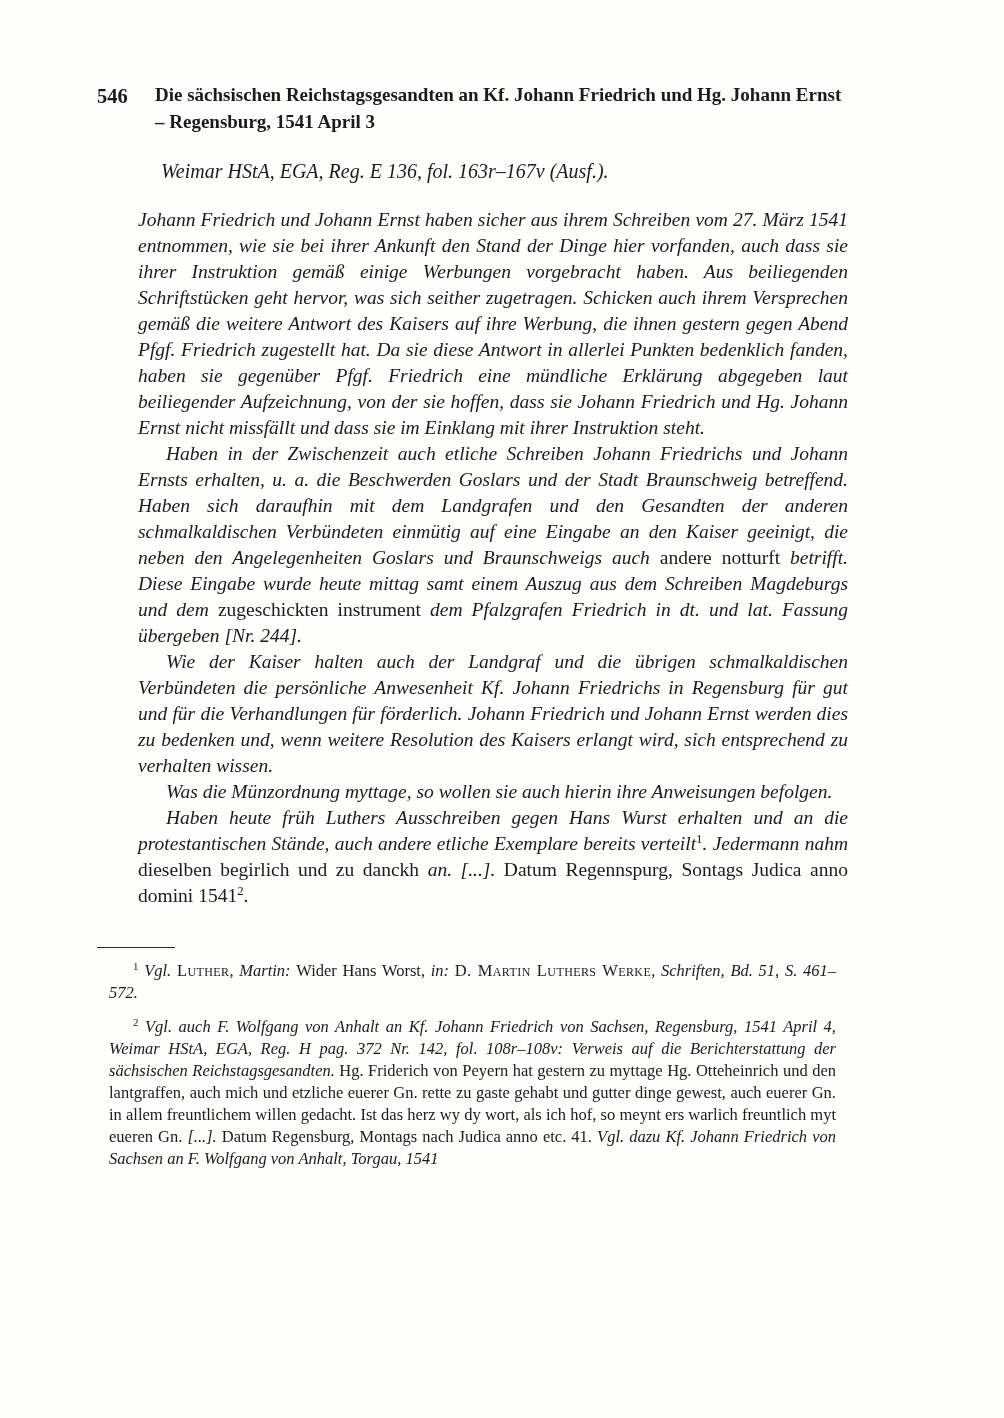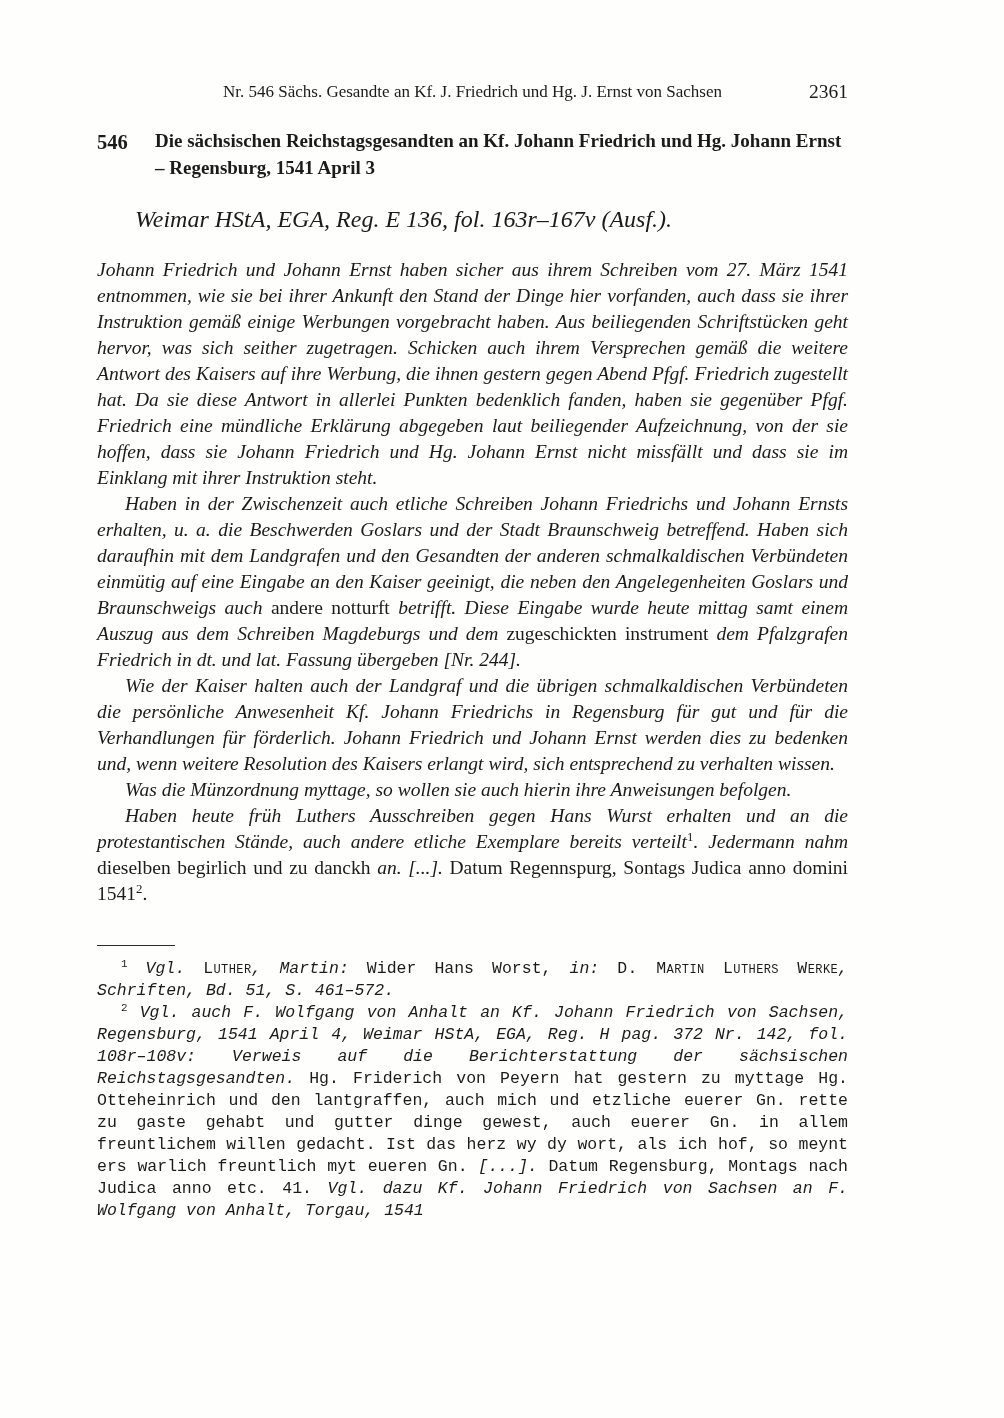--- a/index.html
+++ b/index.html
@@ -34,29 +34,30 @@
   .heading {
     display: flex;
     font-weight: bold;
     font-size: 20.5px;
     line-height: 1.42;
     margin-bottom: 24px;
   }
   .heading-num { width: 58px; flex: none; }
   .heading-title { font-size: 19px; font-weight: bold; flex: 1; }
   .source {
-    margin-left: 38px;
+    margin-left: 64px;
     font-style: italic;
-    font-size: 24px;
+    font-size: 20px;
     margin-bottom: 24px;
   }
   .body-block {
     font-size: 19.5px;
     line-height: 26px;
     text-align: justify;
+    margin-left: 41px;
   }
   .body-para { margin: 0; }
   .body-para.indent { text-indent: 28px; }
   .seg-i { font-style: italic; }
   .seg-r { font-style: normal; }
   .seg-sc { font-style: normal; font-variant: small-caps; letter-spacing: 0.4px; }
   .seg-sup {
     font-style: normal;
     vertical-align: super;
     font-size: 0.66em;
@@ -65,31 +66,27 @@
   .footnote-rule {
     width: 78px;
     border-top: 1.4px solid #2a2a2a;
     margin: 38px 0 12px 0;
   }
   .footnotes-block {
     font-size: 16.5px;
     line-height: 22px;
     text-align: justify;
   }
-  .footnote { margin: 0; text-indent: 24px; font-family: Liberation Mono, monospace; }
+  .footnote { margin: 12px; text-indent: 24px; }
 </style>
 </head>
 <body>
 
 <div class="page">
 
-  <header class="running-header">
-    <span class="rh-text">Nr. 546 Sächs. Gesandte an Kf. J. Friedrich und Hg. J. Ernst von Sachsen</span>
-    <span class="rh-num">2361</span>
-  </header>
 
   <div class="heading">
     <span class="heading-num">546</span>
     <h1 class="heading-title">Die sächsischen Reichstagsgesandten an Kf. Johann Friedrich und Hg. Johann Ernst – Regensburg, 1541 April 3</h1>
   </div>
 
   <p class="source">Weimar HStA, EGA, Reg. E 136, fol. 163r–167v (Ausf.).</p>
 
   <div class="body-block">
       <p class="body-para"><span class="seg-i">Johann Friedrich und Johann Ernst haben sicher aus ihrem Schreiben vom 27. März 1541 entnommen, wie sie bei ihrer Ankunft den Stand der Dinge hier vorfanden, auch dass sie ihrer Instruktion gemäß einige Werbungen vorgebracht haben. Aus beiliegenden Schriftstücken geht hervor, was sich seither zugetragen. Schicken auch ihrem Versprechen gemäß die weitere Antwort des Kaisers auf ihre Werbung, die ihnen gestern gegen Abend Pfgf. Friedrich zugestellt hat. Da sie diese Antwort in allerlei Punkten bedenklich fanden, haben sie gegenüber Pfgf. Friedrich eine mündliche Erklärung abgegeben laut beiliegender Aufzeichnung, von der sie hoffen, dass sie Johann Friedrich und Hg. Johann Ernst nicht missfällt und dass sie im Einklang mit ihrer Instruktion steht.</span></p>

